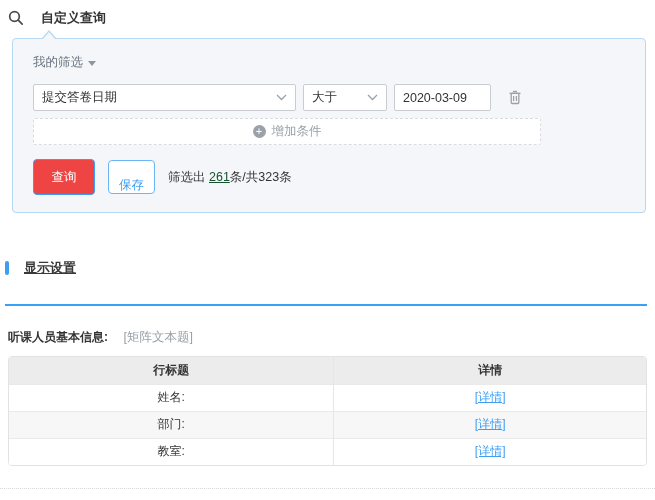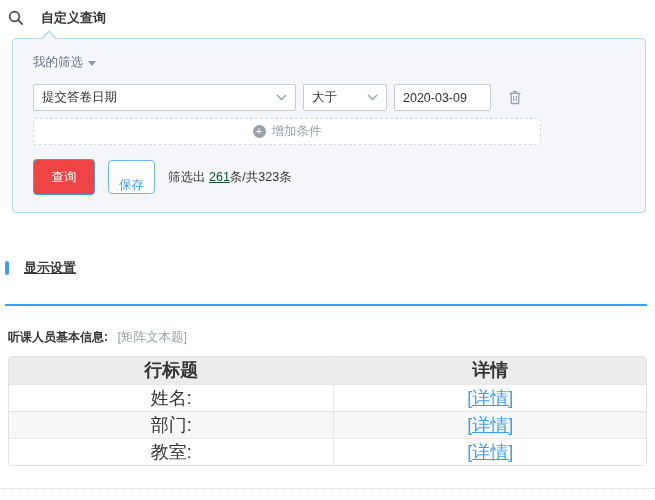--- a/index.html
+++ b/index.html
@@ -82,28 +82,28 @@
   
   .section-title { display: flex; align-items: center; gap: 15px; margin: 46px 0 0 5px; }
   .section-bar { width: 4px; height: 14px; background: #3d9ef5; border-radius: 2px; }
   .section-title .label { font-weight: bold; font-size: 13px; color: #3a3a3a; text-decoration: underline; }
 
   .blue-line { height: 2px; background: #38a0f5; margin: 27px 8px 0 5px; }
 
   
   .question-line { margin: 23px 0 0 8px; }
   .question-line .q-title { font-weight: bold; font-size: 12px; color: #333; }
-  .question-line .q-type { color: #9aa1a8; margin-left: 6px; }
+  .question-line .q-type { color: #9aa1a8; margin-left: 12px; }
 
   .table-wrap {
     margin: 10px 8px 0 8px;
     border: 1px solid #e2e2e2; border-radius: 4px; overflow: hidden;
   }
   table { width: 100%; border-collapse: collapse; }
-  th, td { height: 27px; text-align: center; font-size: 18px; }
+  th, td { height: 27px; text-align: center; font-size: 12px; }
   th { background: #ececec; font-weight: bold; color: #333; }
   th:first-child, td:first-child { width: 51%; border-right: 1px solid #e6e6e6; }
   tbody tr { background: #fff; }
   tbody tr:nth-child(2) { background: #f7f7f7; }
   tbody td { border-top: 1px solid #e9e9e9; color: #333; }
   td a { color: #3d9ef5; text-decoration: underline; }
 
   .dotted-sep { border-top: 1px dotted #d8d8d8; margin: 22px 0 0 0; }
 </style>
 </head>

